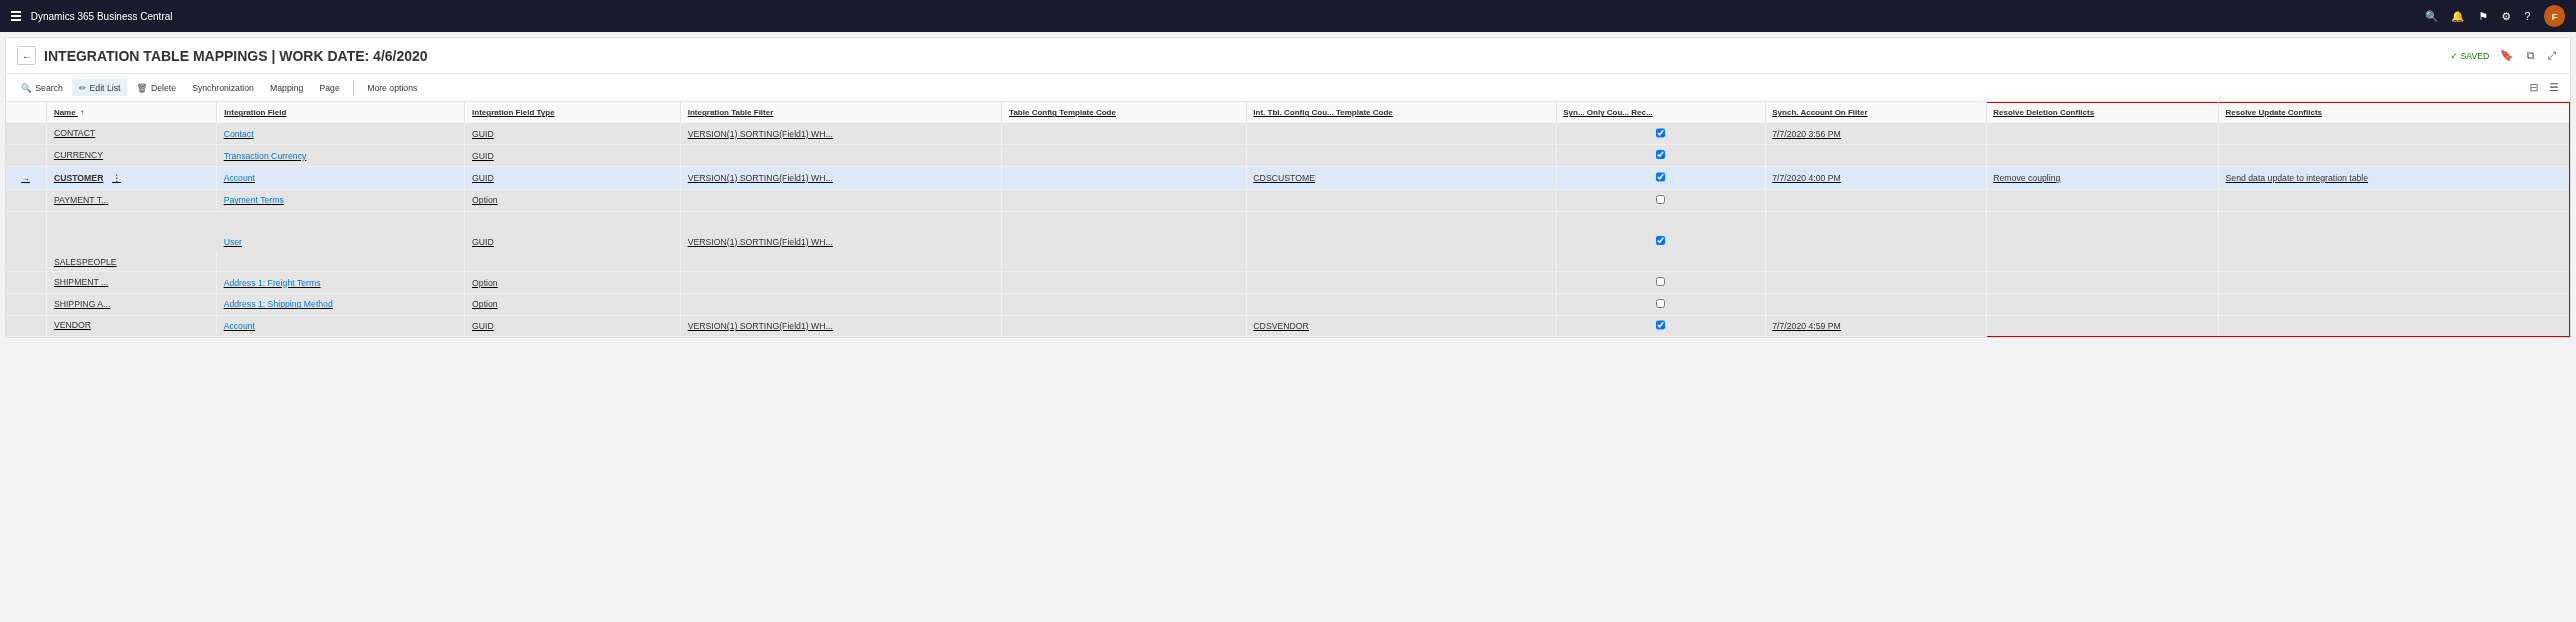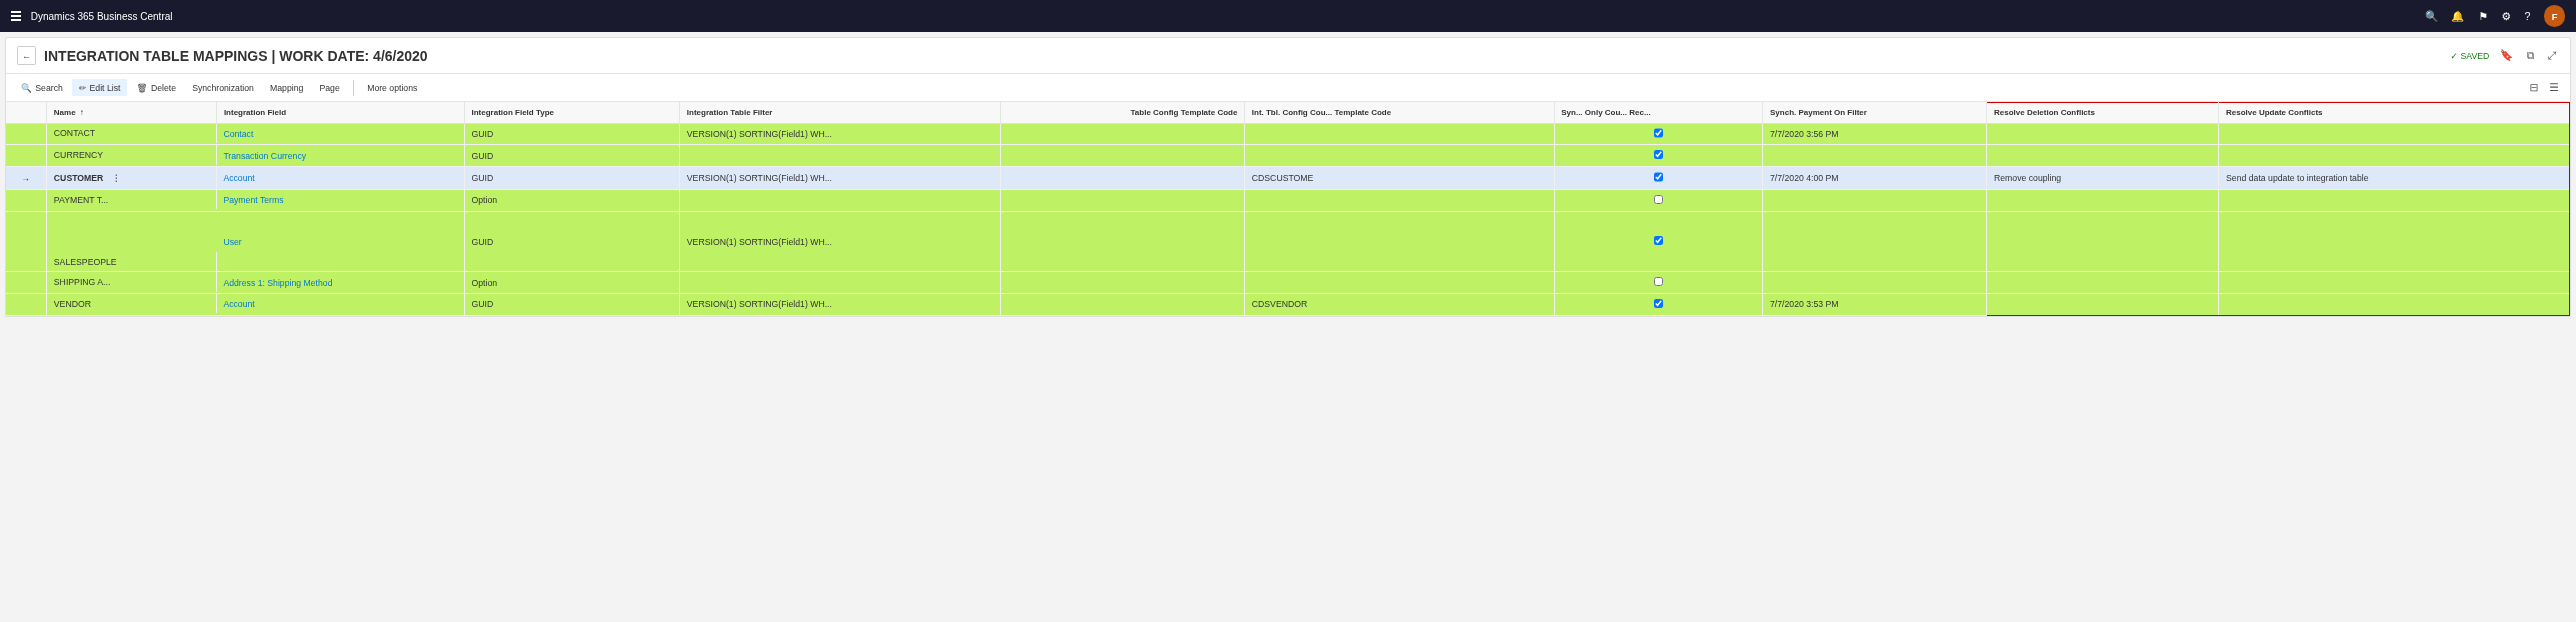--- a/index.html
+++ b/index.html
@@ -142,21 +142,22 @@
     }
     .toolbar-right {
       margin-left: auto;
       display: flex;
       gap: 5.4px;
     }
 
     
     .table-container {
       overflow-x: auto;
-      background: #bef264;
+      background: #e5e5e5;
+      text-decoration: underline;
     }
 
     table {
       width: 100%;
       border-collapse: collapse;
       font-size: 8.7px;
     }
 
     thead tr {
       background: #f8f8f8;
@@ -286,24 +287,24 @@
     <table>
       <thead>
         <tr>
           <th style="width:20px;"></th>
           <th style="width:81px;">
             Name <span class="sort-arrow">↑</span>
           </th>
           <th style="width:107px;">Integration Field</th>
           <th style="width:107px;">Integration Field Type</th>
           <th style="width:148px;">Integration Table Filter</th>
-          <th style="width:74px;text-align:right;">Table Config Template Code</th>
+          <th style="width:74px;">Table Config Template Code</th>
           <th style="width:74px;">Int. Tbl. Config Cou... Template Code</th>
           <th style="width:50px; text-align:left;">Syn... Only Cou... Rec...</th>
-          <th style="width:101px;">Synch. Payment On Filter</th>
+          <th style="width:101px;">Synch. Account On Filter</th>
           <th style="width:107px; border-left: 1.3px solid #cc0000; border-top: 1.3px solid #cc0000;">Resolve Deletion Conflicts</th>
           <th style="width:174px; border-top: 1.3px solid #cc0000; border-right: 1.3px solid #cc0000;">Resolve Update Conflicts</th>
         </tr>
       </thead>
       <tbody id="table-body">
 
       <tr>
             <td style="width: 20px; text-align: center; padding: 4.7px 2.7px;"></td>
             <td style="font-weight: normal; display: flex; align-items: center; gap: 2.7px; padding: 4.7px 6.7px;">CONTACT</td>
             <td><a class="link-cell">Contact</a></td>
@@ -366,41 +367,54 @@
             <td>VERSION(1) SORTING(Field1) WH...</td>
             <td></td>
             <td></td>
             <td style="text-align: center;"><input type="checkbox" checked="" style=""></td>
             <td></td>
             <td style="border-left: 1.3px solid rgb(204, 0, 0);"></td>
             <td style="border-right: 1.3px solid rgb(204, 0, 0);"></td>
           </tr>
           <tr>
             <td style="width: 20px; text-align: center; padding: 4.7px 2.7px;"></td>
+            <td style="font-weight: normal; display: flex; align-items: center; gap: 2.7px; padding: 4.7px 6.7px;">SHIPMENT ...</td>
+            <td><a class="link-cell">Address 1: Freight Terms</a></td>
+            <td>Option</td>
+            <td></td>
+            <td></td>
+            <td></td>
+            <td style="text-align: center;"><input type="checkbox" style=""></td>
+            <td></td>
+            <td style="border-left: 1.3px solid rgb(204, 0, 0);"></td>
+            <td style="border-right: 1.3px solid rgb(204, 0, 0);"></td>
+          </tr>
+          <tr>
+            <td style="width: 20px; text-align: center; padding: 4.7px 2.7px;"></td>
             <td style="font-weight: normal; display: flex; align-items: center; gap: 2.7px; padding: 4.7px 6.7px;">SHIPPING A...</td>
             <td><a class="link-cell">Address 1: Shipping Method</a></td>
             <td>Option</td>
             <td></td>
             <td></td>
             <td></td>
             <td style="text-align: center;"><input type="checkbox" style=""></td>
             <td></td>
             <td style="border-left: 1.3px solid rgb(204, 0, 0);"></td>
             <td style="border-right: 1.3px solid rgb(204, 0, 0);"></td>
           </tr>
           <tr>
             <td style="width: 20px; text-align: center; padding: 4.7px 2.7px;"></td>
             <td style="font-weight: normal; display: flex; align-items: center; gap: 2.7px; padding: 4.7px 6.7px;">VENDOR</td>
             <td><a class="link-cell">Account</a></td>
             <td>GUID</td>
             <td>VERSION(1) SORTING(Field1) WH...</td>
             <td></td>
             <td>CDSVENDOR</td>
             <td style="text-align: center;"><input type="checkbox" checked="" style=""></td>
-            <td>7/7/2020 3:53 PM</td>
+            <td>7/7/2020 4:59 PM</td>
             <td style="border-left: 1.3px solid rgb(204, 0, 0); border-bottom: 1.3px solid rgb(204, 0, 0);"></td>
             <td style="border-right: 1.3px solid rgb(204, 0, 0); border-bottom: 1.3px solid rgb(204, 0, 0);"></td>
           </tr>
         </tbody>
     </table>
   </div>
 
 </div>
 
 

